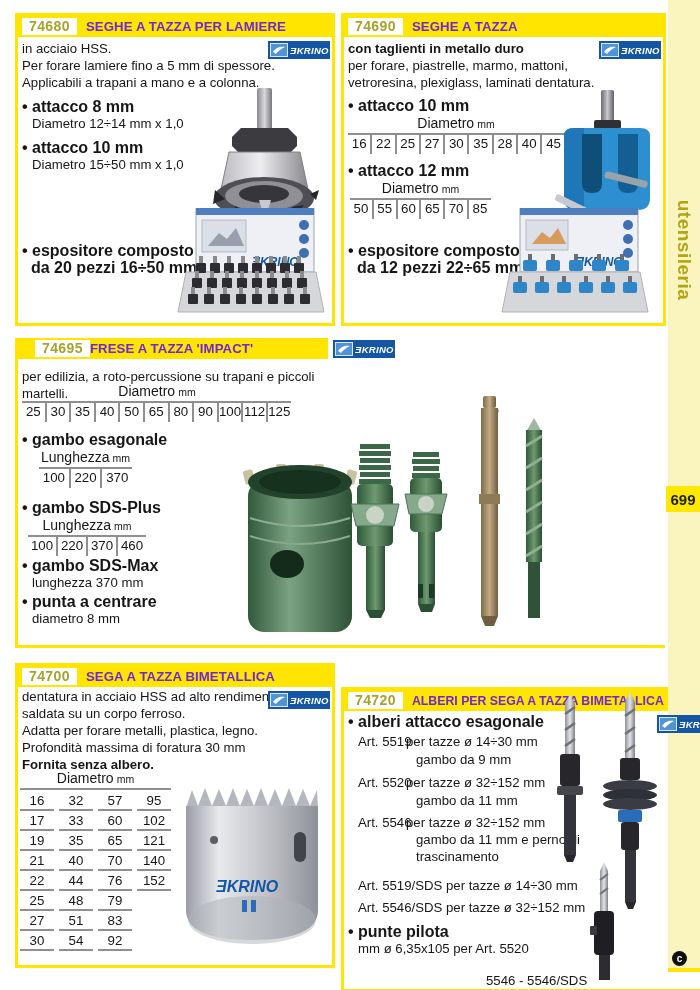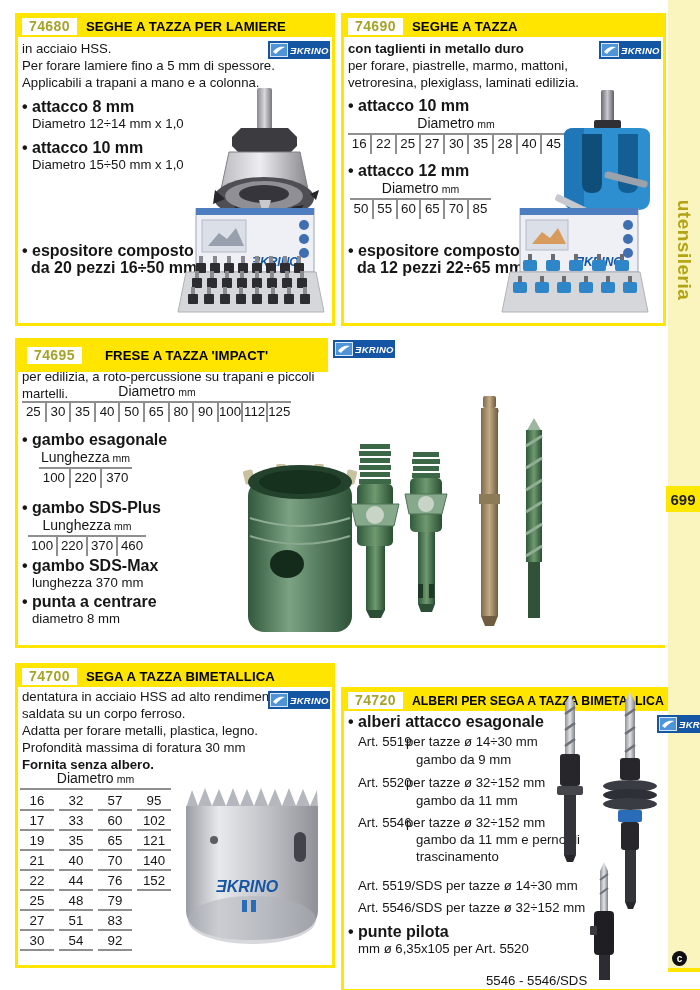--- a/index.html
+++ b/index.html
@@ -2,25 +2,25 @@
 <html><head>
 <meta charset="utf-8">
 <style>
   html,body{margin:0;padding:0}
   body{width:700px;height:990px;position:relative;background:#fff;
        font-family:"Liberation Sans",sans-serif;color:#161616;overflow:hidden}
   .pbox{position:absolute;background:#fff;border:3px solid #FFE500;box-sizing:border-box}
   .pbox3{position:absolute;background:#fff;border-left:3px solid #FFE500;border-bottom:3px solid #FFE500;box-sizing:border-box}
   .phead{position:absolute;top:0;left:0;right:0;height:21px;background:#FFE500;
          display:flex;align-items:center;gap:9px;padding-left:4px;box-sizing:border-box}
-  .phead3{position:absolute;top:0;left:-3px;width:313px;height:34px;background:#FFE500;
-         display:flex;align-items:center;gap:23px;padding-left:12px;box-sizing:border-box}
+  .phead3{position:absolute;top:0;left:-3px;width:313px;height:21px;background:#FFE500;
+         display:flex;align-items:center;gap:0;padding-left:20px;box-sizing:border-box}
   .pnum{background:#fff;color:#A6A32B;font-weight:bold;font-size:14px;padding:0 7px;
         height:17px;line-height:17px;letter-spacing:.4px}
-  .ptitle{color:#000000;font-weight:bold;font-size:13.2px;letter-spacing:.1px;white-space:pre}
+  .ptitle{color:#6d28d9;font-weight:bold;font-size:13.2px;letter-spacing:.1px;white-space:pre}
   .t{position:absolute;font-size:13.2px;line-height:17px;white-space:pre}
   .b{font-weight:bold}
   .bt{position:absolute;font-size:16px;line-height:17px;font-weight:bold;white-space:pre}
   .krino{position:absolute;width:62px;height:18px;background:#1456A4;display:flex;
          align-items:center;box-sizing:border-box;padding:2px;z-index:5}
   .ksq{width:16px;height:12px;background:#4E94D6;outline:1px solid #dce8f7;
        margin:0 3px 0 1px;display:inline-flex;flex:none}
   .ktx{color:#fff;font-weight:bold;font-style:italic;font-size:9.5px;letter-spacing:.3px}
   .tlab{position:absolute;font-size:14px;text-align:center;white-space:pre}
   .tu{font-size:10.5px;margin-left:3px}
@@ -153,21 +153,21 @@
   <div class="krino" style="right:2px;top:25px">
     <span class="ksq">
         <svg viewBox="0 0 16 12" width="16" height="12">
           <path d="M2 8 C5 3 10 2 14 3 C10 5 7 7 5 10 Z" fill="#fff"></path>
         </svg>
       </span>
     <span class="ktx">ƎKRINO</span>
   </div>
   <div class="t b" style="left:4px;top:24px">con taglienti in metallo duro</div>
   <div class="t" style="left:4px;top:41px">per forare, piastrelle, marmo, mattoni,</div>
-  <div class="t" style="left:4px;top:58px">vetroresina, plexiglass, laminati edilizia.</div>
+  <div class="t" style="left:4px;top:58px">vetroresina, plexiglass, laminati dentatura.</div>
   <div class="bt" style="left:4px;top:81px">• attacco 10 mm</div>
   <div class="tlab" style="left:4px;top:99px;width:216px"><span>Diametro</span><span class="tu">mm</span></div>
   <div class="nrow" style="left:4px;top:117px;--w:22.3px">
       <span class="ncell">16</span>
       <span class="ncell">22</span>
       <span class="ncell">25</span>
       <span class="ncell">27</span>
       <span class="ncell">30</span>
       <span class="ncell">35</span>
       <span class="ncell">28</span>

